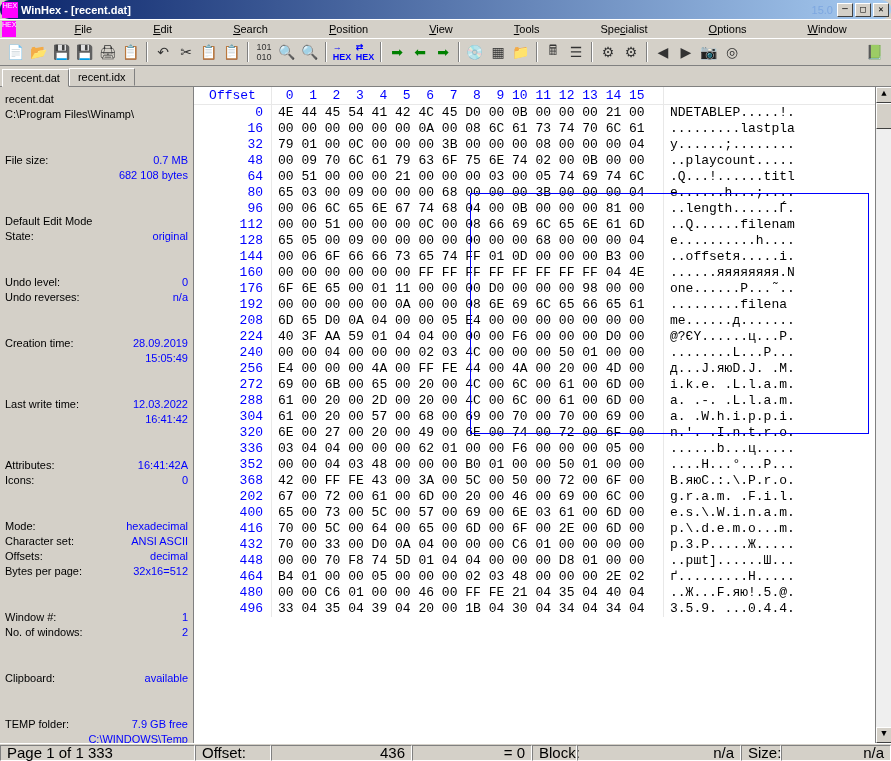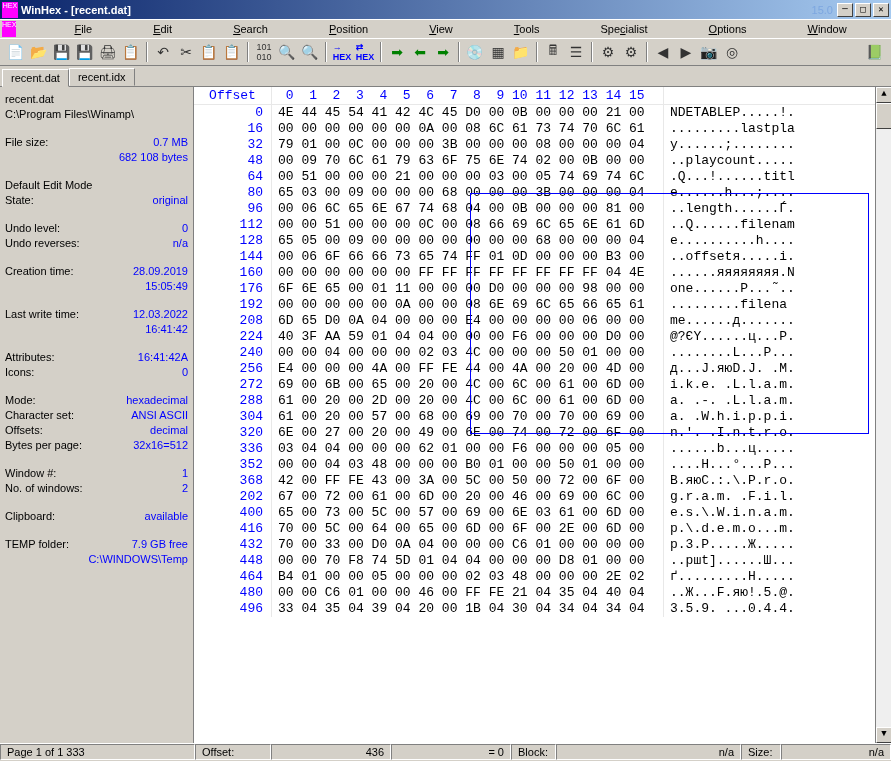--- a/index.html
+++ b/index.html
@@ -1,51 +1,51 @@
 <!DOCTYPE html>
 <html><head>
 <meta charset="utf-8">
 <style>
 * { margin: 0; padding: 0; box-sizing: border-box; }
 body { font-family: 'Tahoma', sans-serif; font-size: 11px; background: #d4d0c8; width: 891px; height: 761px; overflow: hidden; position: relative; }
-.titlebar { height: 19px; background: linear-gradient(to right, #0a246a, #a6caf0); color: #fff; display: flex; align-items: center; padding: 0 2px; }
+.titlebar { height: 19px; background: linear-gradient(to right, #0a246a, #a6caf0); color: #fff; display: flex; align-items: center; padding: 0 2px; border-radius: 9px; }
 .titlebar .icon-app { width: 16px; height: 16px; background: #ff00ff; margin-right: 3px; font-size: 7px; line-height: 8px; text-align: center; color: #fff; }
 .titlebar .title { flex: 1; font-weight: bold; }
 .titlebar .version { color: #7da7e0; font-size: 11px; margin-right: 4px; }
 .winbtns { display: flex; gap: 2px; }
 .winbtn { width: 16px; height: 14px; background: #d4d0c8; border: 1px solid; border-color: #fff #404040 #404040 #fff; font-family: 'Marlett', monospace; font-size: 9px; text-align: center; line-height: 11px; color: #000; cursor: pointer; }
 .menubar { height: 19px; background: #d4d0c8; display: flex; align-items: center; border-top: 1px solid #fff; gap: 47px; }
 .menubar .icon-app { width: 16px; height: 16px; background: #ff00ff; margin: 0 4px 0 2px; font-size: 7px; line-height: 8px; text-align: center; color: #fff; }
 .menuitem { padding: 2px 7px; cursor: pointer; }
 .menuitem u { text-decoration: underline; }
 .toolbar { height: 28px; background: #d4d0c8; border-top: 1px solid #fff; border-bottom: 1px solid #808080; display: flex; align-items: center; padding: 0 6px; gap: 3px; }
 .tbtn { width: 20px; height: 20px; display: flex; align-items: center; justify-content: center; cursor: pointer; font-size: 14px; color: #333; }
 .tsep { width: 2px; height: 20px; border-left: 1px solid #808080; border-right: 1px solid #fff; margin: 0 2px; }
 .tabs { height: 21px; background: #d4d0c8; display: flex; align-items: flex-end; padding-left: 2px; border-bottom: 1px solid #808080; }
 .tab { padding: 2px 8px; background: #d4d0c8; border: 1px solid; border-color: #fff #808080 transparent #fff; cursor: pointer; position: relative; }
 .tab.active { border-bottom-color: #d4d0c8; bottom: -1px; background: #d4d0c8; z-index: 1; }
 .main { display: flex; height: 656px; }
 .sidebar { width: 193px; background: #d4d0c8; padding: 2px 5px; overflow: hidden; font-family: 'MS Sans Serif', sans-serif; }
 .sidebar .row { display: flex; justify-content: space-between; margin-top: 1px; line-height: 14px; }
 .sidebar .blue { color: #0000ff; text-align: left; }
-.sec { margin-top: 14px; }
+.sec { margin-top: 32px; }
 .sec:first-child { margin-top: 3px; }
 .hexarea { flex: 1; background: #fff; font-family: 'Courier New', monospace; font-size: 13px; position: relative; overflow: hidden; border-left: 1px solid #808080; }
 .hexhdr { display: flex; height: 18px; background: #fff; border-bottom: 1px solid #e8e8e8; }
 .hexhdr .offlbl { width: 78px; text-align: center; color: #0000ff; padding-top: 1px; border-right: 1px solid #e8e8e8; }
 .hexhdr .cols { padding-left: 6px; padding-top: 1px; color: #0000ff; letter-spacing: 0; white-space: pre; border-right: 1px solid #e8e8e8; width: 392px; }
 .hexbody { height: 620px; overflow: hidden; }
 .hexrow { display: flex; height: 16px; line-height: 16px; }
 .hexrow .off { width: 78px; text-align: right; padding-right: 8px; color: #0000ff; border-right: 1px solid #e8e8e8; }
 .hexrow .bytes { width: 392px; padding-left: 6px; white-space: pre; color: #000; border-right: 1px solid #e8e8e8; }
 .hexrow .ascii { flex: 1; padding-left: 6px; white-space: pre; color: #000; }
 .scrollbar { position: absolute; right: 0; top: 0; bottom: 0; width: 16px; background: #efefef; border-left: 1px solid #808080; }
 .scrollbtn { width: 16px; height: 16px; background: #d4d0c8; border: 1px solid; border-color: #fff #404040 #404040 #fff; text-align: center; font-size: 9px; line-height: 13px; cursor: pointer; }
 .scrollthumb { position: absolute; top: 16px; left: 0; width: 16px; height: 26px; background: #d4d0c8; border: 1px solid; border-color: #fff #404040 #404040 #fff; }
-.statusbar { height: 18px; background: #d4d0c8; display: flex; align-items: flex-start; border-top: 1px solid #fff; font-size: 11px; }
+.statusbar { height: 18px; background: #d4d0c8; display: flex; align-items: center; border-top: 1px solid #fff; font-size: 15px; }
 .statcell { border: 1px solid; border-color: #808080 #fff #fff #808080; padding: 1px 6px; height: 16px; display: flex; align-items: center; }
 .statcell.flex { flex: 1; justify-content: flex-end; }
 .bluebox1 { position: absolute; border: 1px solid #0000ff; pointer-events: none; left: 276px; top: 106px; width: 399px; height: 241px; }
 </style>
 </head>
 <body>
 
 <div class="titlebar">
   <div class="icon-app">HEX</div>
   <div class="title">WinHex - [recent.dat]</div>
@@ -300,21 +300,21 @@
           <div class="bytes">6F 6E 65 00 01 11 00 00 00 D0 00 00 00 98 00 00</div>
           <div class="ascii">one......Р...˜..</div>
         </div>
         <div class="hexrow">
           <div class="off">192</div>
           <div class="bytes">00 00 00 00 00 0A 00 00 08 6E 69 6C 65 66 65 61</div>
           <div class="ascii">.........filena</div>
         </div>
         <div class="hexrow">
           <div class="off">208</div>
-          <div class="bytes">6D 65 D0 0A 04 00 00 00 E4 00 00 00 00 06 00 00</div>
+          <div class="bytes">6D 65 D0 0A 04 00 00 05 E4 00 00 00 00 00 00 00</div>
           <div class="ascii">me......д.......</div>
         </div>
         <div class="hexrow">
           <div class="off">224</div>
           <div class="bytes">40 3F AA 59 01 04 04 00 00 00 F6 00 00 00 D0 00</div>
           <div class="ascii">@?ЄY......ц...Р.</div>
         </div>
         <div class="hexrow">
           <div class="off">240</div>
           <div class="bytes">00 00 04 00 00 00 02 03 4C 00 00 00 50 01 00 00</div>
@@ -407,19 +407,19 @@
       <div class="scrollbtn" style="position:absolute;bottom:0">▼</div>
     </div>
     <div class="bluebox1"></div>
 
   </div>
 </div>
 
 <div class="statusbar">
   <div class="statcell" style="width:195px">Page 1 of 1 333</div>
   <div class="statcell" style="width:76px">Offset:</div>
-  <div class="statcell" style="width:120px;justify-content:flex-end">436</div>
+  <div class="statcell" style="width:141px;justify-content:flex-end">436</div>
   <div class="statcell" style="width:120px;justify-content:flex-end">= 0</div>
   <div class="statcell" style="width:45px">Block:</div>
   <div class="statcell flex">n/a</div>
   <div class="statcell" style="width:40px">Size:</div>
   <div class="statcell" style="width:110px;justify-content:flex-end">n/a</div>
 </div>
 
 </body></html>

